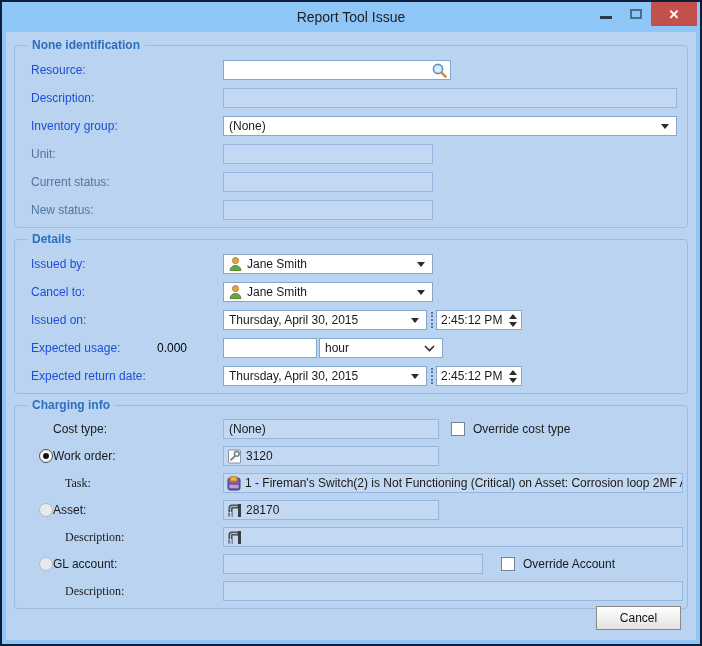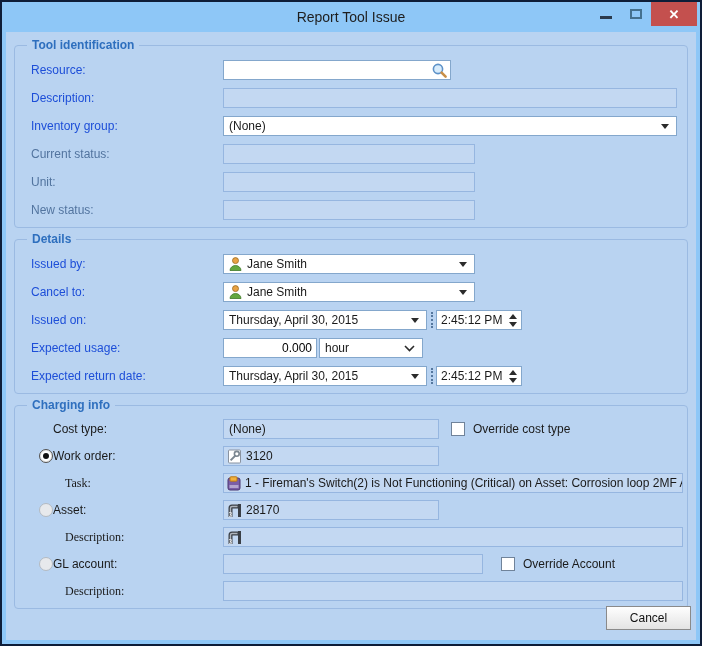--- a/index.html
+++ b/index.html
@@ -26,30 +26,30 @@
   .lbl{width:192px;flex:0 0 192px;color:#1d4ed8;}
   .lbl.dis{color:#52749f;}
   .lcell{width:192px;flex:0 0 192px;display:flex;align-items:flex-end;}
   .pl22{padding-left:22px;}
   .pl8{padding-left:8px;}
   .pl34{padding-left:34px;font-family:Liberation Serif, serif;}
 
   .field{height:20px;display:flex;align-items:center;font-size:12px;}
   .white{background:#fff;border:1px solid #84a7cc;}
   .disab{background:#c3d8f2;border:1px solid #96b6e0;color:#1a1a1a;}
-  .w226{width:252px;}
+  .w226{width:210px;}
   .w216{width:216px;}
   .w242{width:204px;}
   .w260{width:260px;}
   .w454{width:454px;}
   .w460{width:460px;}
   .pad{padding:0 5px;overflow:hidden;white-space:nowrap;}
 
   .txt{border:none;outline:none;flex:1;height:16px;font-size:12px;font-family:"Liberation Sans",sans-serif;background:transparent;padding:0 4px;}
-  .txt.right{text-align:right;}
+  .txt.right{text-align:left;}
 
   .combo{justify-content:space-between;cursor:default;}
   .combo .ctext{padding-left:5px;overflow:hidden;white-space:nowrap;display:flex;align-items:center;gap:5px;}
   .arrow-down{width:0;height:0;border-left:4px solid transparent;border-right:4px solid transparent;border-top:5px solid #2b2b2b;margin-right:7px;}
   .chev{margin-right:7px;display:flex;}
 
   .num-field{justify-content:flex-end;}
   .gap2{width:2px;flex:0 0 2px;}
 
   .dots{height:16px;border-left:2px dotted #55779e;margin:0 3px 0 4px;}
@@ -66,21 +66,21 @@
   .radio.on{background:#fff;border:1px solid #515151;box-shadow:inset 0 0 0 1px #e8e8e8;}
   .radio.on .dot{width:6px;height:6px;border-radius:50%;background:#111;}
   .radio.off{background:#e7e9ec;border:1px solid #b3bac2;}
   .rlabel{}
 
   .ficon{display:flex;align-items:center;margin-left:3px;flex:0 0 auto;}
   .fval{padding-left:4px;overflow:hidden;white-space:nowrap;}
 
   .search-btn{margin-left:auto;margin-right:2px;display:flex;align-items:center;cursor:pointer;}
 
-  .footer{position:absolute;right:5px;bottom:10px;}
+  .footer{position:absolute;right:15px;bottom:10px;}
   .cancel{width:85px;height:24px;background:linear-gradient(#fefefe,#e3e3e3);border:1px solid #8a8a8a;font-size:12px;font-family:"Liberation Sans",sans-serif;color:#111;}
 </style>
 </head>
 <body>
 
 <div class="window">
 
   <div class="titlebar">
     <span class="title">Report Tool Issue</span>
     <div class="win-controls">
@@ -92,21 +92,21 @@
         </div>
       <div class="wbtn btn-close">
           <span>✕</span>
         </div>
     </div>
   </div>
 
   <div class="client">
 
     <fieldset>
-      <legend>Tool identification</legend>
+      <legend>None identification</legend>
 
       <div class="row">
         <span class="lbl">Resource:</span>
         <div class="field white" style="width:228px">
           <input class="txt" value="" style="">
           <span class="search-btn">
             <svg width="17" height="17" viewBox="0 0 17 17">
               <circle cx="7" cy="7" r="4.6" fill="#d8ecfc" stroke="#5e92c8" stroke-width="1.6"></circle>
               <line x1="10.6" y1="10.6" x2="14.6" y2="14.6" stroke="#c98f47" stroke-width="2.6" stroke-linecap="round"></line>
             </svg>
@@ -121,26 +121,26 @@
 
       <div class="row">
         <span class="lbl">Inventory group:</span>
         <div class="field white combo w454">
           <span class="ctext">(None)</span>
           <span class="arrow-down"></span>
         </div>
       </div>
 
       <div class="row">
+        <span class="lbl dis">Unit:</span>
+        <div class="field disab w226 pad"></div>
+      </div>
+
+      <div class="row">
         <span class="lbl dis">Current status:</span>
-        <div class="field disab w226 pad"></div>
-      </div>
-
-      <div class="row">
-        <span class="lbl dis">Unit:</span>
         <div class="field disab w226 pad"></div>
       </div>
 
       <div class="row">
         <span class="lbl dis">New status:</span>
         <div class="field disab w226 pad"></div>
       </div>
     </fieldset>
 
     <fieldset>
@@ -189,21 +189,21 @@
           </span>
         </div>
       </div>
 
       <div class="row">
         <span class="lbl">Expected usage:</span>
         <div class="field white num-field" style="width:94px">
           <input class="txt right" value="0.000" style="">
         </div>
         <span class="gap2"></span>
-        <div class="field white combo" style="width:104px">
+        <div class="field white combo" style="width:124px">
           <span class="ctext">hour</span>
           <span class="chev">
             <svg width="11" height="7" viewBox="0 0 11 7">
                 <polyline points="1,1 5.5,5.5 10,1" stroke="#2b2b2b" stroke-width="1.6" fill="none"></polyline>
               </svg>
           </span>
         </div>
       </div>
 
       <div class="row">

